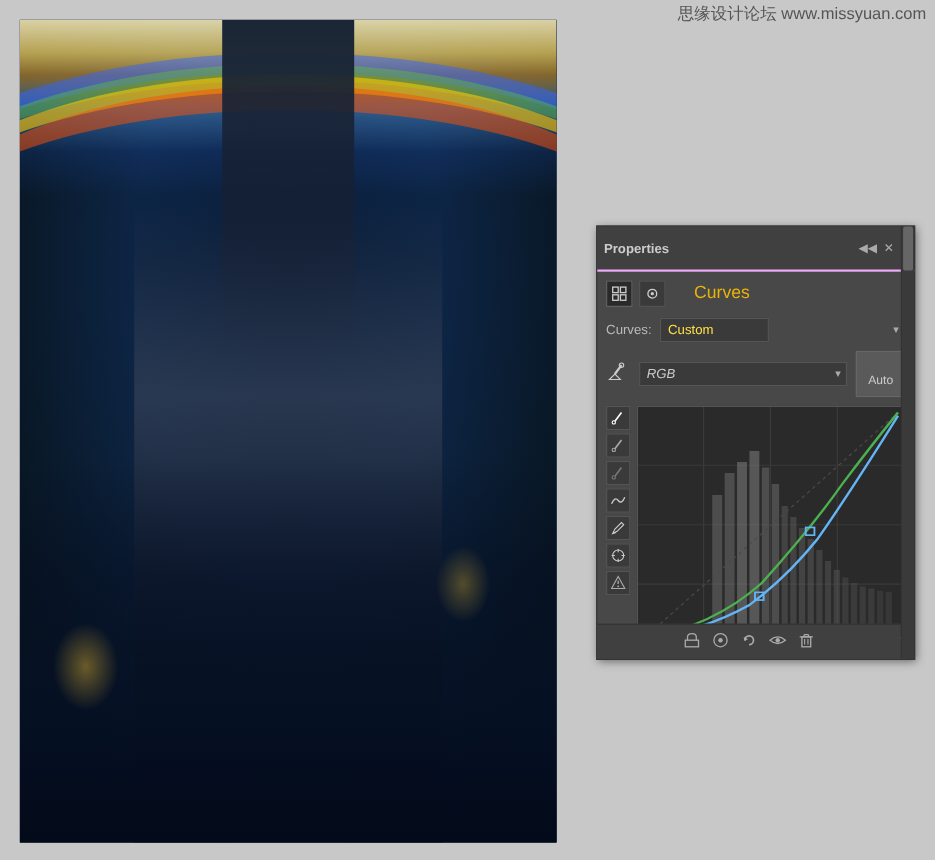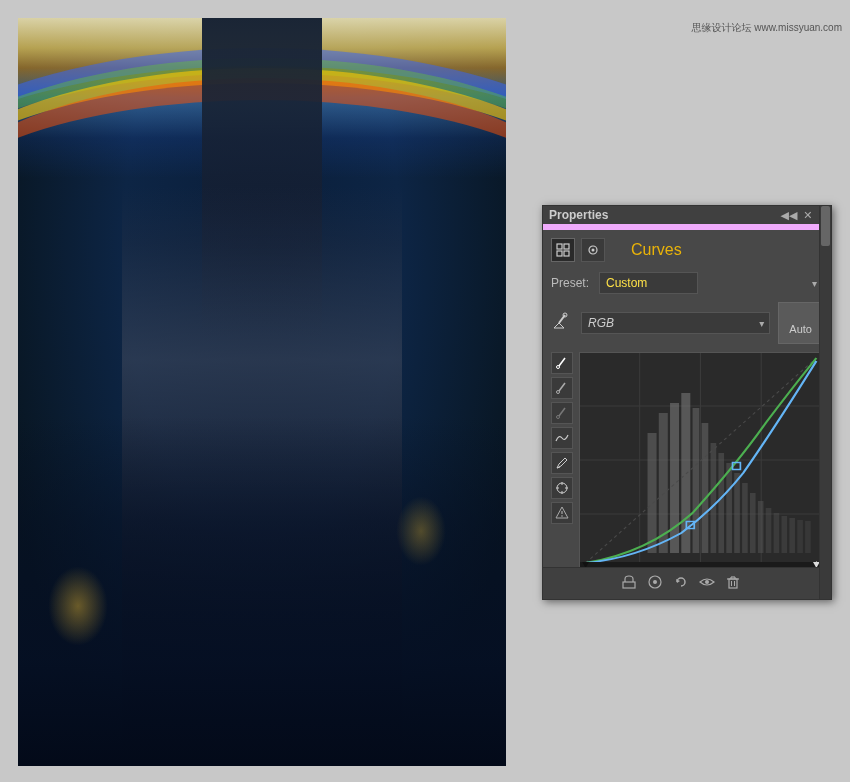--- a/index.html
+++ b/index.html
@@ -8,24 +8,24 @@
       height: 782px;
       background: #c8c8c8;
       font-family: Arial, sans-serif;
       position: relative;
       overflow: hidden;
     }
 
     
     .watermark {
       position: absolute;
-      top: 21px;
+      top: 3px;
       right: 8px;
       color: #555;
-      font-size: 10px;
+      font-size: 15px;
       font-family: Arial, sans-serif;
       z-index: 100;
     }
 
     
     .canvas-area {
       position: absolute;
       left: 18px;
       top: 18px;
       width: 488px;
@@ -179,22 +179,22 @@
       box-shadow: 2px 2px 8px rgba(0,0,0,0.5);
     }
 
     
     .panel-titlebar {
       display: flex;
       align-items: center;
       justify-content: space-between;
       background: #404040;
       padding: 4px 6px;
-      border-bottom: 6px solid #f0abfc;
-      height: 24px;
+      border-bottom: 2px solid #f0abfc;
+      height: 41px;
     }
 
     .panel-title {
       color: #ccc;
       font-size: 12px;
       font-weight: bold;
     }
 
     .panel-controls {
       display: flex;
@@ -456,21 +456,21 @@
       <div class="panel-icon-btn">
         <svg width="14" height="14" viewBox="0 0 14 14">
           <circle cx="7" cy="7" r="4" fill="none" stroke="#ccc" stroke-width="1.2"></circle>
           <circle cx="7" cy="7" r="1.5" fill="#ccc"></circle>
         </svg>
       </div>
       <span class="curves-title">Curves</span>
     </div>
 
     <div class="preset-row">
-      <span class="preset-label">Preset:</span>
+      <span class="preset-label">Curves:</span>
       <div class="select-wrapper">
         <select class="preset-select">
           <option>Custom</option>
           <option>Default</option>
           <option>Strong Contrast</option>
           <option>Lighter</option>
           <option>Darker</option>
         </select>
         <span class="select-arrow">▾</span>
       </div>

